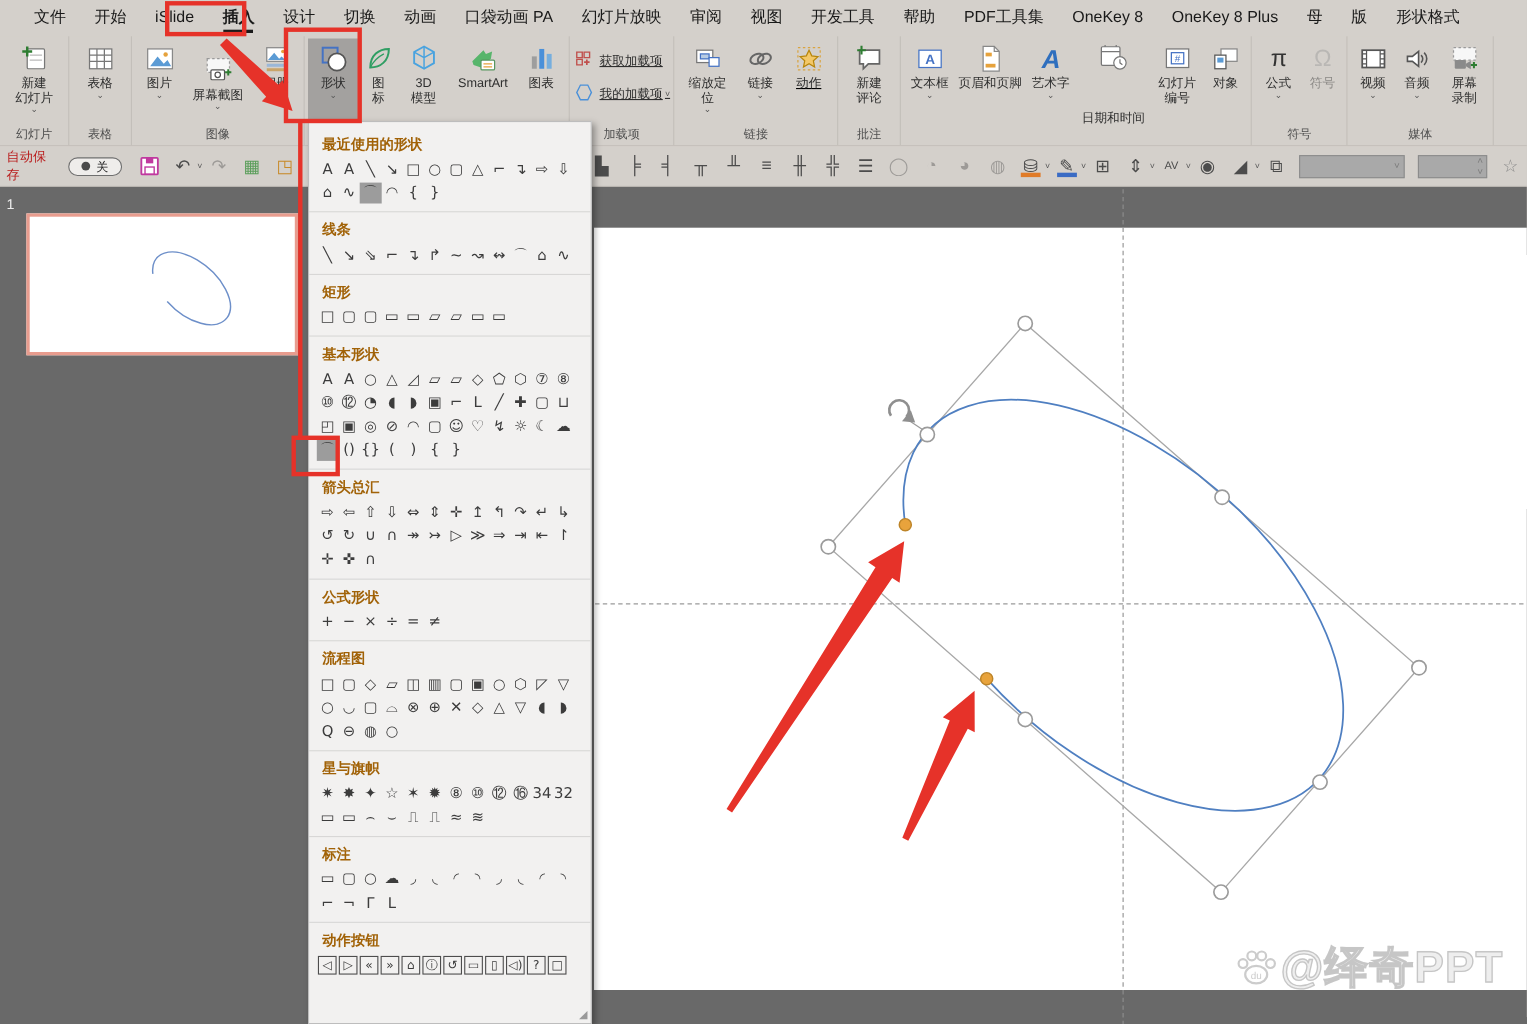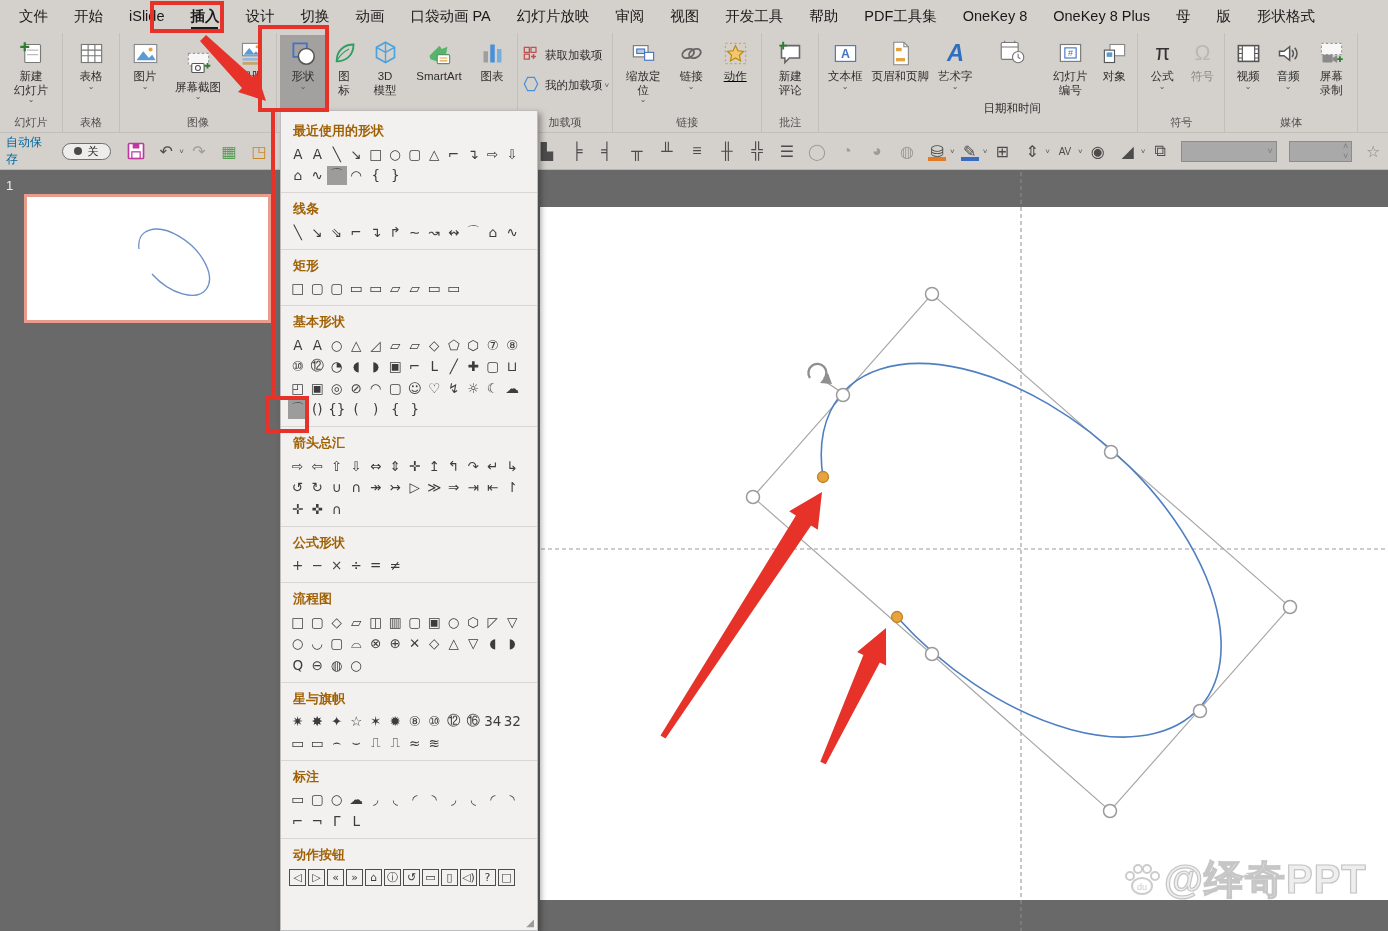--- a/index.html
+++ b/index.html
@@ -1,43 +1,43 @@
 <!DOCTYPE html>
 <html><head>
 <meta charset="utf-8">
 <style>
   html,body{margin:0;padding:0;width:1388px;height:931px;overflow:hidden;
     font-family:"Liberation Sans","DejaVu Sans",sans-serif;background:#d4d0cb;}
   *{box-sizing:border-box;}
   
   #menubar{position:absolute;left:0;top:0;width:1388px;height:33px;background:#d4d0cb;
-    display:flex;align-items:center;padding-left:6px;z-index:10;}
+    display:flex;align-items:center;padding-left:18px;z-index:10;}
   .tab{padding:0 13px;font-size:14.5px;color:#191919;height:33px;line-height:33px;position:relative;cursor:default;white-space:nowrap;}
   .tab.active{font-weight:bold;}
   .tab.active::after{content:"";position:absolute;left:14px;right:14px;bottom:3px;height:3px;background:#1a1a1a;}
   
   #ribbon{position:absolute;left:0;top:33px;width:1388px;height:100px;background:#d4d0cb;
     display:flex;align-items:stretch;z-index:10;border-bottom:1px solid #c2beb9;}
   .rgroup{display:flex;flex-direction:column;border-right:1px solid #c3bfba;padding:2px 3px 0 3px;}
   .rbtns{display:flex;flex:1;align-items:flex-start;}
   .rgl{height:18px;font-size:11px;color:#4f4f4f;text-align:center;line-height:16px;}
   .rbtn{display:flex;flex-direction:column;align-items:center;padding-top:3px;height:76px;cursor:default;}
   .rbtn.pressed{background:#a3a19f;}
   .rbtn.disabled{opacity:.45;}
   .ricon{width:30px;height:30px;display:flex;align-items:center;justify-content:center;}
   .ricon svg{width:27px;height:27px;}
   .rlabel{font-size:11.5px;color:#2f2f2f;text-align:center;line-height:1.18;margin-top:2px;}
   .chev{font-size:8px;color:#555;display:block;line-height:6px;}
   .rcol{display:flex;flex-direction:column;justify-content:flex-start;gap:6px;padding-top:8px;}
-  .rbtn-wide{display:flex;align-items:center;gap:4px;font-size:11.5px;color:#2f2f2f;height:24px;}
+  .rbtn-wide{display:flex;align-items:center;gap:4px;font-size:11.5px;color:#2f2f2f;height:24px;text-decoration:underline;}
   .rbtn-wide svg{width:20px;height:20px;}
   
   #quickbar{position:absolute;left:0;top:133px;width:1388px;height:37px;background:#d4d0cb;
     display:flex;align-items:center;z-index:10;border-bottom:1px solid #b9b5b0;padding-left:6px;}
-  .qtext{font-size:12px;color:#0369a1;}
+  .qtext{font-size:12px;color:#b91c1c;}
   #autosave-pill{width:50px;height:17px;border:1px solid #6f6f6f;border-radius:9px;background:#efedeb;
     display:flex;align-items:center;justify-content:center;gap:5px;margin:0 10px 0 8px;font-size:11px;color:#222;}
   #autosave-pill .dot{width:8px;height:8px;border-radius:50%;background:#4a4a4a;}
   .qicon{width:26px;height:24px;display:flex;align-items:center;justify-content:center;
     font-size:16px;color:#4c4c4c;margin:0 2px;position:relative;}
   .qicon svg{width:20px;height:20px;}
   .qicon.dim{opacity:.4;}
   .qchev{font-size:8px;color:#555;margin-left:-2px;}
   .qgap{width:258px;flex:none;}
   .colorbar{position:absolute;left:4px;right:4px;bottom:2px;height:4px;}

